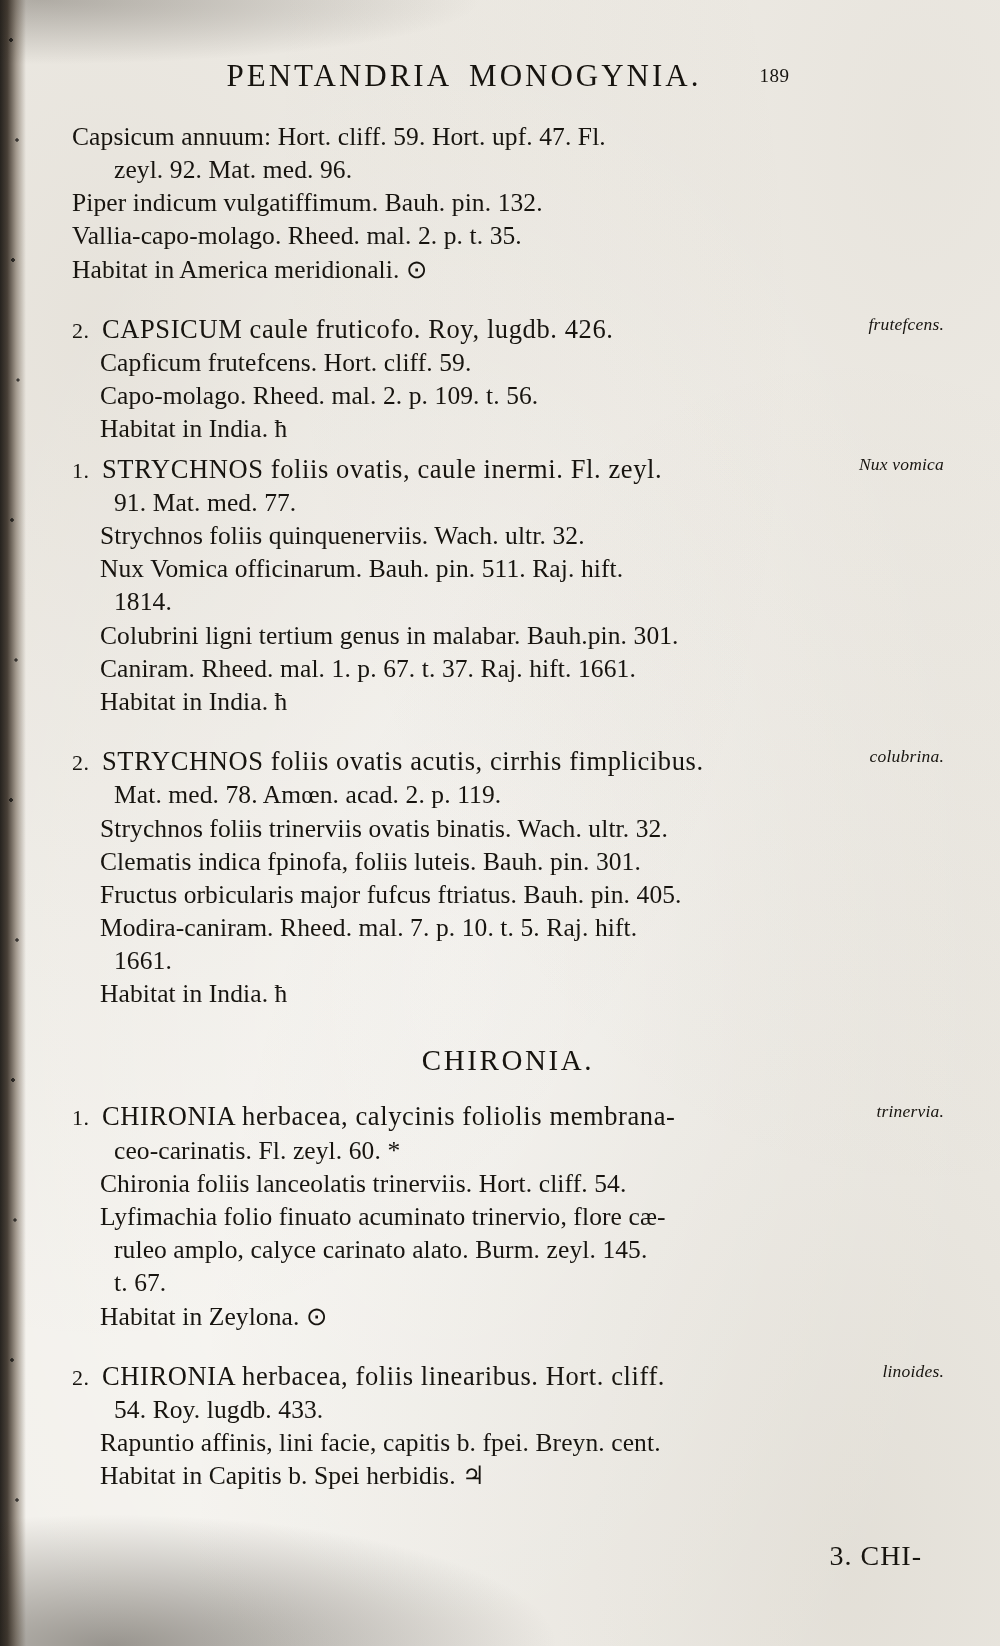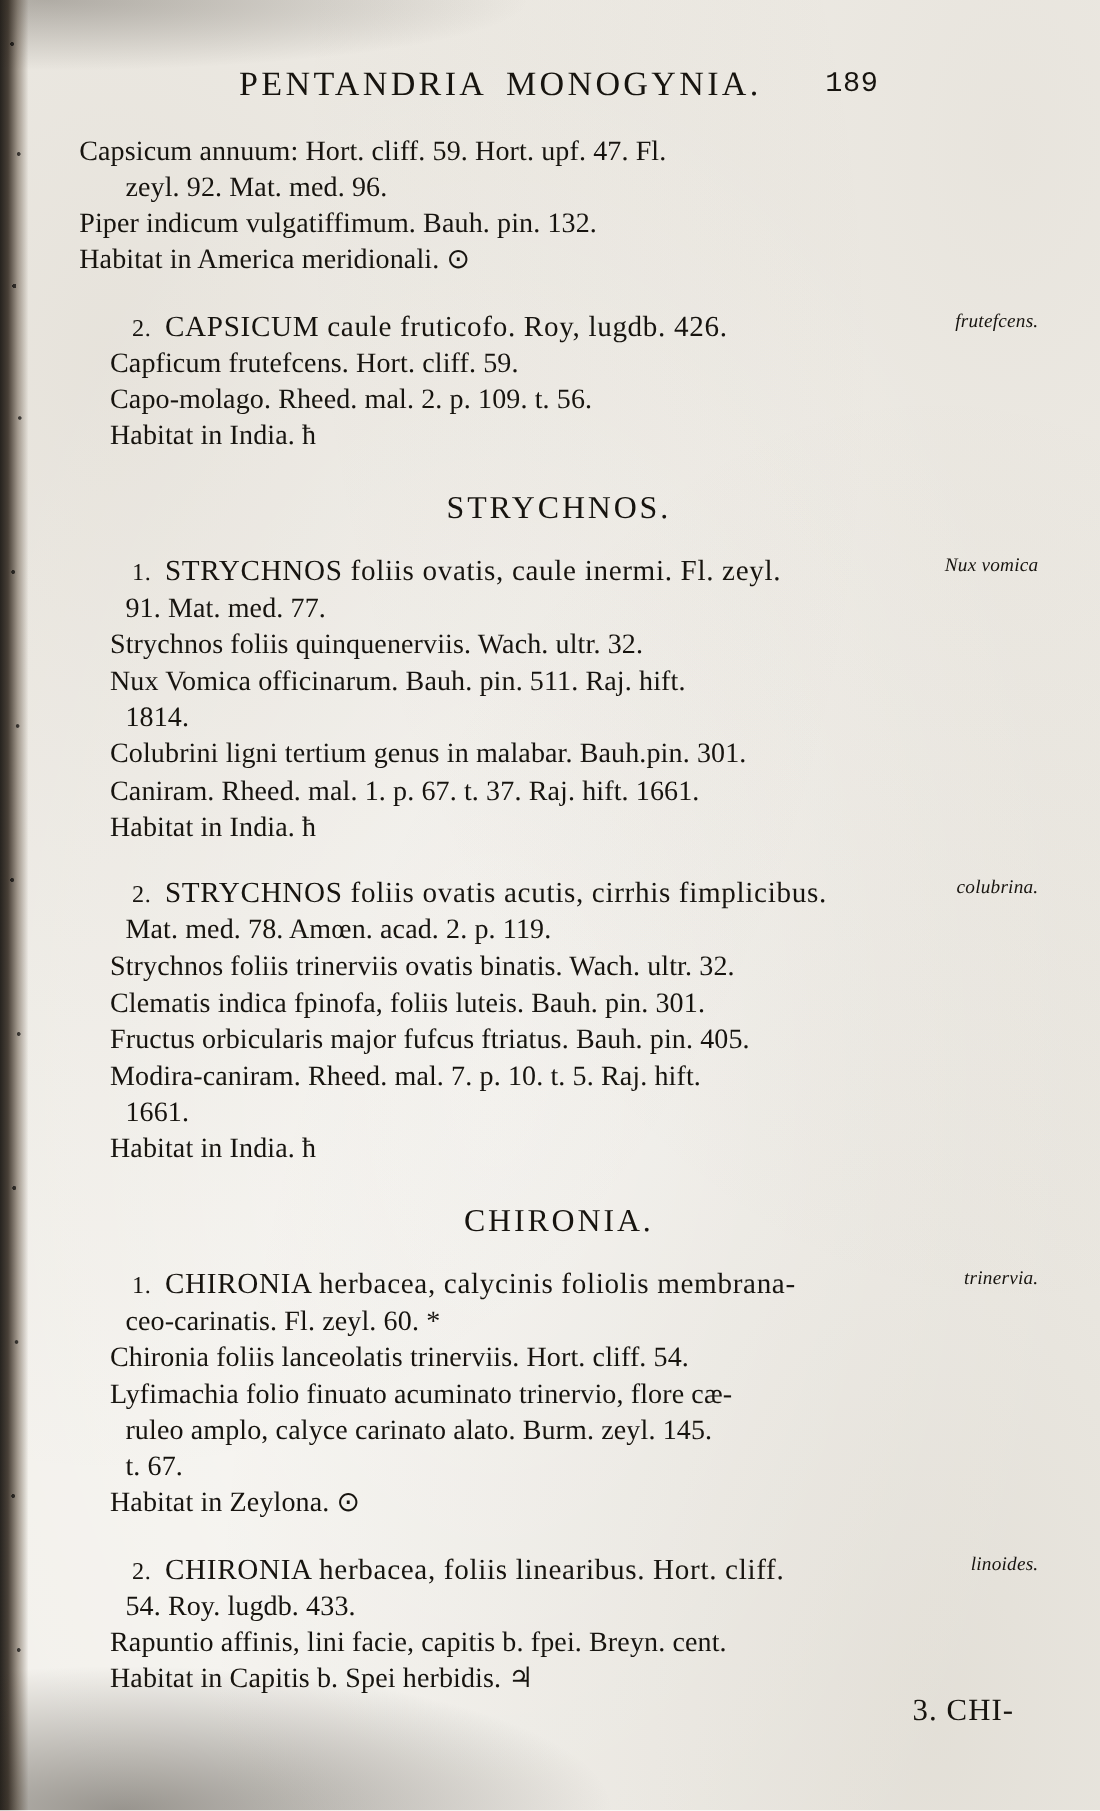--- a/index.html
+++ b/index.html
@@ -88,37 +88,36 @@
     gap: 58px;
     margin: 12px 0 26px 0;
   }
   .running-title {
     font-size: 31px;
     letter-spacing: 3.0px;
     word-spacing: 8px;
     font-family: "Liberation Serif", serif;
   }
   .folio {
-    font-size: 26px;
+    font-size: 19px;
     letter-spacing: 0.5px;
-    font-family: Liberation Mono, monospace;
   }
 
   
   .entry {
     margin: 0 0 6px 0;
     position: relative;
   }
   .ln {
     font-size: 25.5px;
     line-height: 1.30;
     white-space: nowrap;
     letter-spacing: 0.1px;
   }
-  .sc { font-size: 26.5px; letter-spacing: 0.6px; margin-left: 48px; }
+  .sc { font-size: 26.5px; letter-spacing: 0.6px; }
   .indent1 { padding-left: 42px; }
   .indent2 { padding-left: 28px; }
   .num {
     display: inline-block;
     width: 30px;
     font-size: 22px;
     vertical-align: baseline;
   }
   .marginal {
     position: absolute;
@@ -157,36 +156,36 @@
 
     <div class="header">
       <div class="running-title">PENTANDRIA  MONOGYNIA.</div>
       <div class="folio">189</div>
     </div>
 
     <div class="entry">
       <div class="ln">Capsicum annuum: Hort. cliff. 59. Hort. upf. 47. Fl.</div>
       <div class="ln indent1">zeyl. 92. Mat. med. 96.</div>
       <div class="ln">Piper indicum vulgatiffimum. Bauh. pin. 132.</div>
+      <div class="ln">Vallia-capo-molago. Rheed. mal. 2. p.   t. 35.</div>
       <div class="ln">Habitat in America meridionali. ⊙</div>
     </div>
 
     <div class="block-gap"></div>
 
     <div class="entry">
       <div class="marginal" style="top:2px;">frutefcens.</div>
       <div class="ln sc">
         <span class="num">2.</span><span>CAPSICUM caule fruticofo. Roy, lugdb. 426.</span>
       </div>
       <div class="ln indent2">Capficum frutefcens. Hort. cliff. 59.</div>
       <div class="ln indent2">Capo-molago. Rheed. mal. 2. p. 109. t. 56.</div>
       <div class="ln indent2">Habitat in India. ħ</div>
     </div>
 
-    <div class="genus-head">STRYCHNOS.</div>
 
     <div class="entry">
       <div class="marginal" style="top:2px;">Nux vomica</div>
       <div class="ln sc">
         <span class="num">1.</span><span>STRYCHNOS foliis ovatis, caule inermi. Fl. zeyl.</span>
       </div>
       <div class="ln indent1">91. Mat. med. 77.</div>
       <div class="ln indent2">Strychnos foliis quinquenerviis. Wach. ultr. 32.</div>
       <div class="ln indent2">Nux Vomica officinarum. Bauh. pin. 511. Raj. hift.</div>
       <div class="ln indent1">1814.</div>

